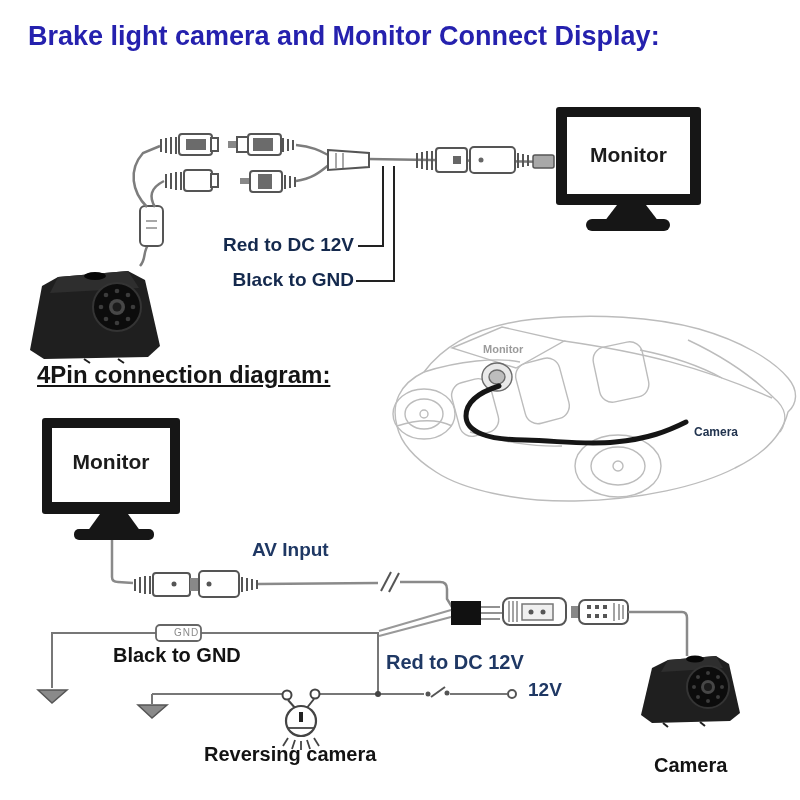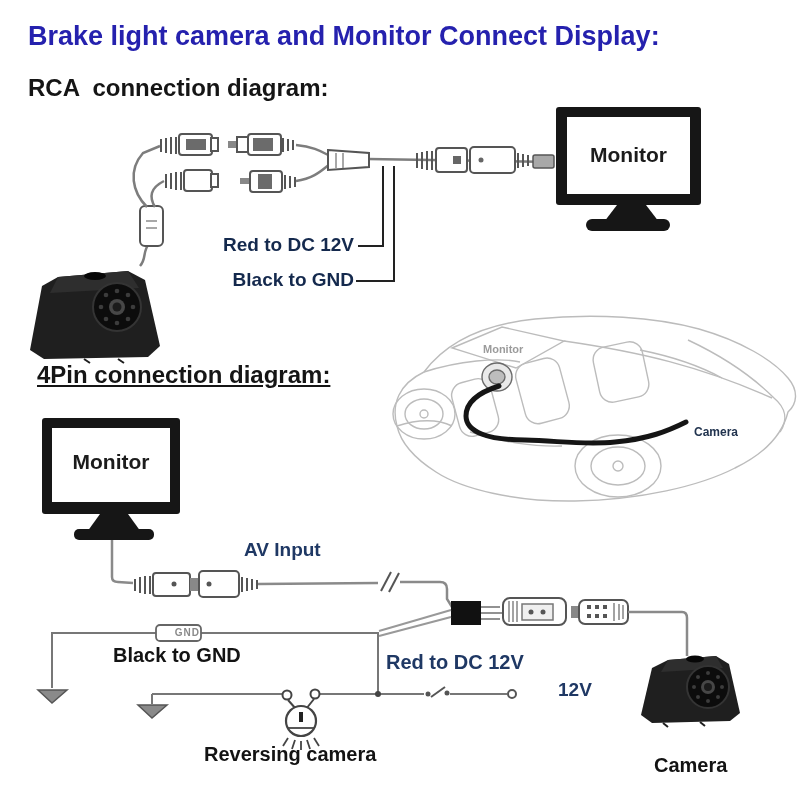--- a/index.html
+++ b/index.html
@@ -10,21 +10,21 @@
   #art{position:absolute;left:0;top:0;width:800px;height:800px;}
   .txt{position:absolute;white-space:pre;line-height:1.05;}
   .title{font-size:27px;font-weight:bold;color:#2521ae;letter-spacing:0px;}
   .heading{font-size:24px;font-weight:bold;color:#151515;}
   .mon-label{font-size:21px;font-weight:bold;color:#1c1c1c;text-align:center;}
   .lbl-dark{font-size:19px;font-weight:bold;color:#14294d;text-align:right;}
   .lbl-navy{font-size:19px;font-weight:bold;color:#1f3864;}
   .lbl-black{font-size:20px;font-weight:bold;color:#131313;}
   .car-lbl-gray{font-size:11px;font-weight:bold;color:#9b9b9b;}
   .car-lbl-navy{font-size:12px;font-weight:bold;color:#22344f;}
-  .gnd-txt{font-size:10px;font-weight:bold;color:#8a8a8a;text-align:right;letter-spacing:1px;}
+  .gnd-txt{font-size:10px;font-weight:normal;color:#8a8a8a;text-align:center;letter-spacing:1px;margin-left:8px;}
 </style>
 </head>
 <body>
 
 <div id="stage">
 
   <svg id="art" viewBox="0 0 800 800">
 
     <g>
       <path d="M58,277 L128,271 L145,280 L160,346 L148,357 L44,359 L30,350 L42,286 Z" fill="#1f1f1f"></path>
@@ -317,43 +317,42 @@
       <path d="M640,350 C670,356 700,366 722,378"></path>
       <ellipse cx="497" cy="377" rx="15" ry="14" stroke="#6a6a6a" fill="#e9e9e9"></ellipse>
       <ellipse cx="497" cy="377" rx="8" ry="7" stroke="#6a6a6a" fill="#bdbdbd"></ellipse>
     </g>
 
     <path d="M499,386 C480,392 466,402 466,416 C466,432 488,440 525,440 C560,441 585,445 615,442 C648,439 668,431 686,422" stroke="#151515" stroke-width="5" fill="none" stroke-linecap="round"></path>
   </svg>
 
   <div class="txt title" style="left:28px;top:22px;">Brake light camera and Monitor Connect Display:</div>
 
-  <div class="txt heading" style="left:28px;top:75px;">RCA  connection diagram:</div>
 
   <div class="txt mon-label" style="left:567px;top:144px;width:123px;">Monitor</div>
 
   <div class="txt lbl-dark" style="left:210px;top:235px;width:144px;">Red to DC 12V</div>
 
   <div class="txt lbl-dark" style="left:210px;top:270px;width:144px;">Black to GND</div>
 
   <div class="txt heading" style="left:37px;top:362px;text-decoration:underline;">4Pin connection diagram:</div>
 
   <div class="txt car-lbl-gray" style="left:483px;top:344px;">Monitor</div>
 
   <div class="txt car-lbl-navy" style="left:694px;top:426px;">Camera</div>
 
   <div class="txt mon-label" style="left:52px;top:451px;width:118px;">Monitor</div>
 
-  <div class="txt lbl-navy" style="left:244px;top:540px;">AV Input</div>
+  <div class="txt lbl-navy" style="left:252px;top:540px;">AV Input</div>
 
   <div class="txt gnd-txt" style="left:157px;top:628px;width:43px;">GND</div>
 
   <div class="txt lbl-black" style="left:113px;top:645px;">Black to GND</div>
 
   <div class="txt lbl-navy" style="left:386px;top:652px;font-size:20px;">Red to DC 12V</div>
 
-  <div class="txt lbl-navy" style="left:558px;top:680px;">12V</div>
+  <div class="txt lbl-navy" style="left:528px;top:680px;">12V</div>
 
   <div class="txt lbl-black" style="left:204px;top:744px;">Reversing camera</div>
 
   <div class="txt lbl-black" style="left:654px;top:755px;">Camera</div>
 
 </div>
 
 </body></html>

